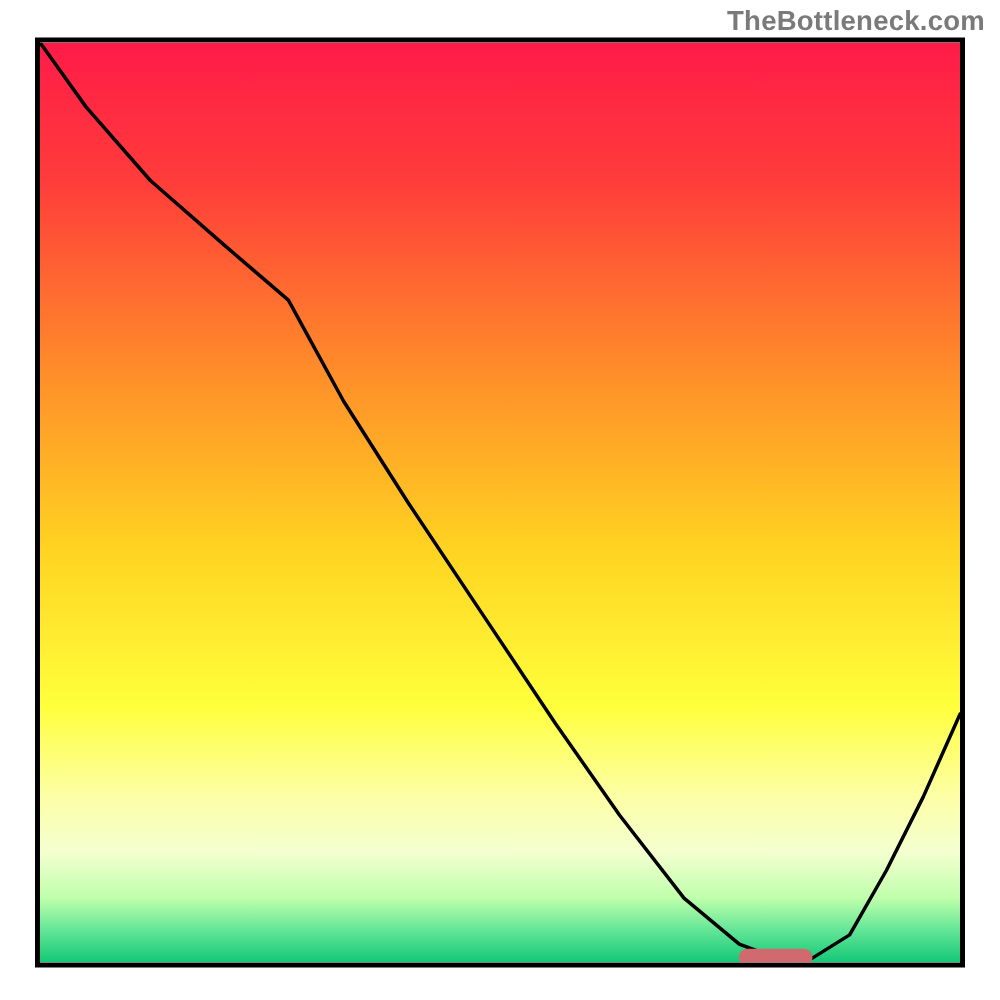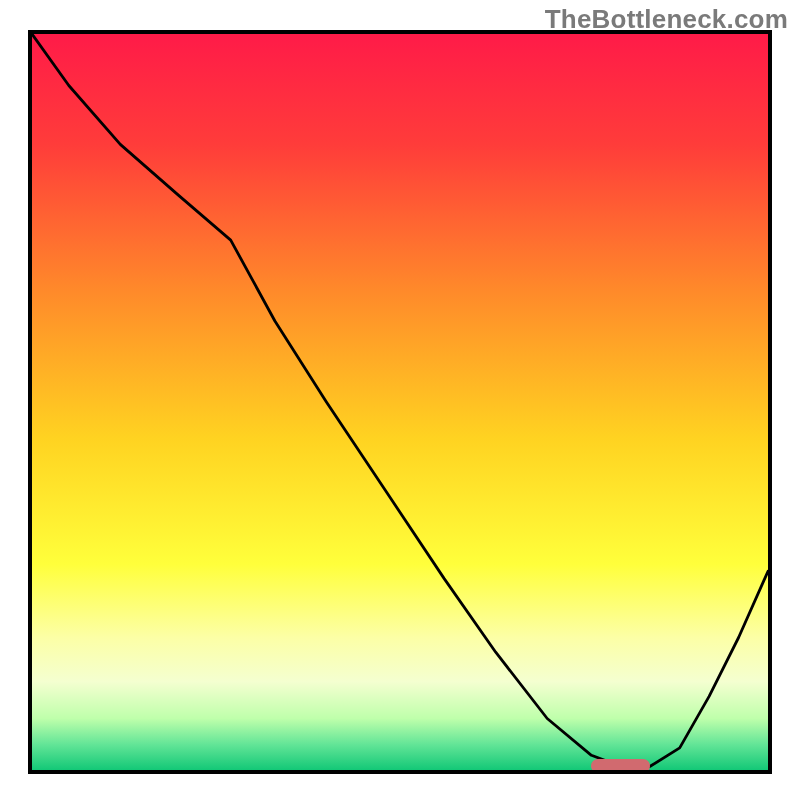--- a/index.html
+++ b/index.html
@@ -12,21 +12,21 @@
   }
   .wrap {
     position: relative;
     width: 800px;
     height: 800px;
   }
   .watermark {
     position: absolute;
     top: 4px;
     right: 12px;
-    font-size: 26px;
+    font-size: 22px;
     font-weight: 600;
     color: #7a7a7a;
     letter-spacing: 0.2px;
   }
   .chart-frame {
     position: absolute;
     left: 28px;
     top: 30px;
     width: 744px;
     height: 744px;

